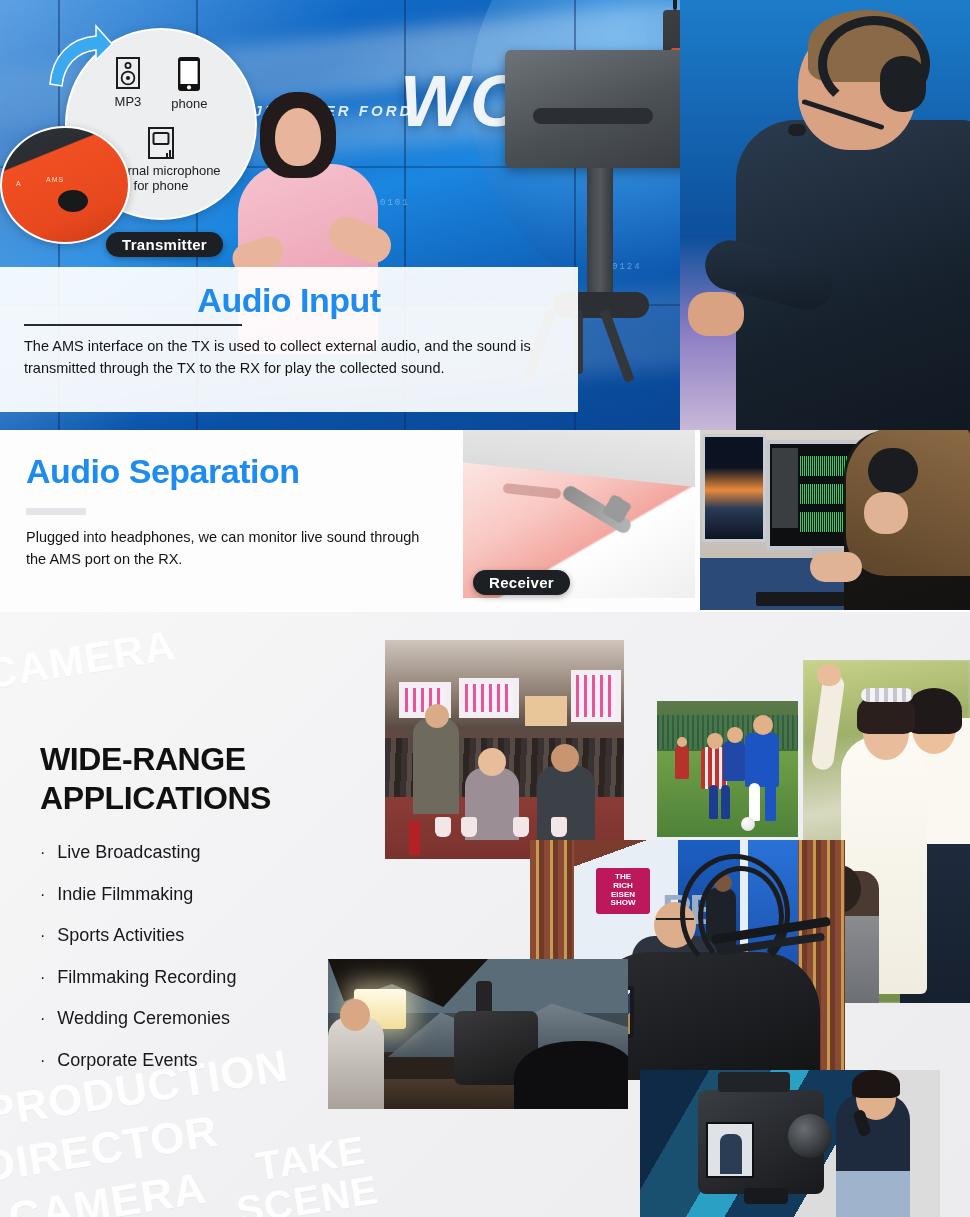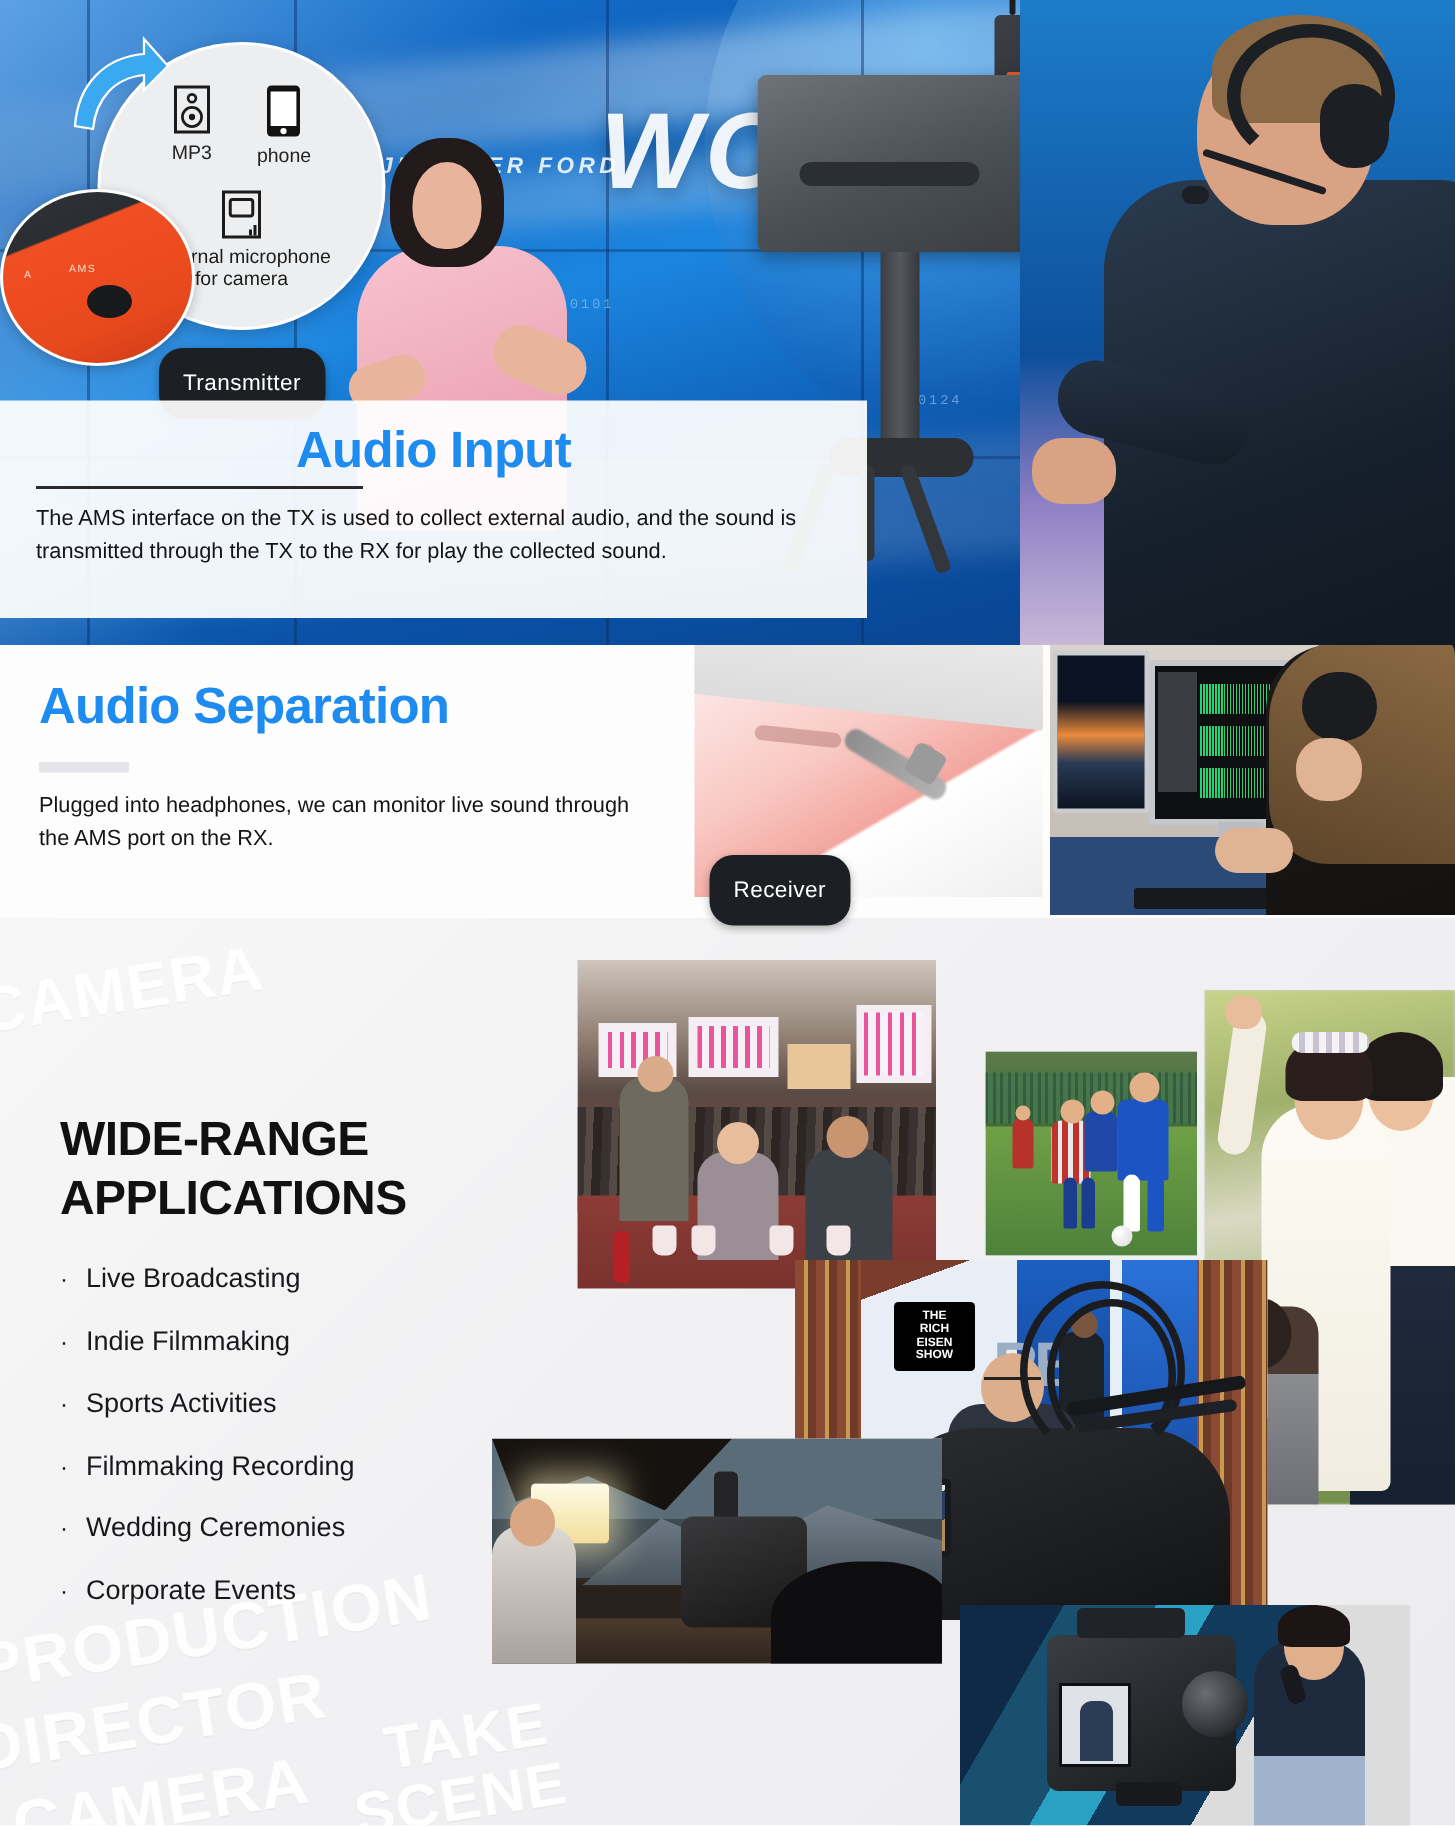--- a/index.html
+++ b/index.html
@@ -138,21 +138,21 @@
     overflow:hidden; border:2px solid #fff; box-shadow:0 2px 8px rgba(0,0,0,.22); z-index:7;
     background:linear-gradient(158deg,#2f3237 0%, #2a2d31 26%, #f04f23 27%, #e8481d 72%, #c93c16 100%);
   }
   .tx-port { position:absolute; left:56px; top:62px; width:30px; height:22px; border-radius:50%; background:#17191b; }
   .tx-txt { position:absolute; left:14px; top:52px; font-size:7px; color:#ffd9c9; letter-spacing:1px; }
   .tx-txt2 { position:absolute; left:44px; top:48px; font-size:7px; color:#ffd9c9; letter-spacing:1px; }
   .tx-arrow { position:absolute; left:42px; top:22px; z-index:8; }
 
   .badge {
     position:absolute; background:#1c1f23; color:#fff; border-radius:16px;
-    padding:15px 16px; font-size:15px; font-weight:normal; letter-spacing:.3px; z-index:9;
+    padding:4px 16px; font-size:15px; font-weight:bold; letter-spacing:.3px; z-index:9;
     box-shadow:0 2px 6px rgba(0,0,0,.3);
   }
   .badge.transmitter { left:106px; top:232px; }
 
   
   .audio-input-card {
     position:absolute; left:0; top:267px; width:578px; height:145px;
     background:rgba(255,255,255,.93); z-index:10; padding:14px 24px 0 24px;
   }
   .h-blue {
@@ -278,21 +278,21 @@
     background:linear-gradient(180deg,#4b3a32 0 34%, #8a8c90 34%, #6c6f74 100%); border-radius:34px 18px 0 0; }
   .wed-guest-h { position:absolute; left:14px; bottom:90px; width:44px; height:48px; border-radius:50%; background:#2b211d; }
 
   .ph-studio { left:530px; top:840px; width:315px; height:240px; }
   .st-bg { position:absolute; inset:0; background:linear-gradient(160deg,#7a3d2d 0 12%, #e8eef6 12% 62%, #1b58b4 62% 82%, #8a4836 82% 100%); }
   .st-curtain { position:absolute; left:0; top:0; width:44px; height:100%;
     background:repeating-linear-gradient(90deg,#8a4a33 0 6px,#c89a4f 6px 9px,#6f3a28 9px 14px); }
   .st-curtain.r { left:auto; right:0; width:52px; }
   .st-blue { position:absolute; left:148px; top:0; width:62px; height:160px; background:linear-gradient(180deg,#1c5fc2,#123d86); }
   .st-blue2 { position:absolute; left:218px; top:0; width:50px; height:170px; background:linear-gradient(180deg,#2a72d8,#1748a0); }
-  .st-logo { position:absolute; left:66px; top:28px; width:54px; height:46px; background:#000000; border-radius:3px;
+  .st-logo { position:absolute; left:66px; top:28px; width:54px; height:46px; background:#be185d; border-radius:3px;
     color:#fff; font-size:8px; font-weight:bold; line-height:1.1; padding:5px; text-align:center; }
   .st-re { position:absolute; left:132px; top:46px; font-size:42px; font-weight:bold; color:#9aaec8; letter-spacing:-3px; }
   .st-walker { position:absolute; left:176px; top:48px; width:30px; height:84px; background:#1d2128; border-radius:10px 10px 0 0; }
   .st-walker-h { position:absolute; left:184px; top:34px; width:18px; height:18px; border-radius:50%; background:#7a5640; }
   .st-host { position:absolute; left:102px; top:96px; width:86px; height:110px; background:#2d3440; border-radius:22px 22px 0 0; }
   .st-host-h { position:absolute; left:124px; top:62px; width:42px; height:46px; border-radius:50%; background:#dcae8c; }
   .st-host-gl { position:absolute; left:126px; top:78px; width:38px; height:8px; border-top:2px solid #222; }
   .st-monitor { position:absolute; left:4px; top:146px; width:100px; height:52px; border:4px solid #17191c; border-radius:3px;
     background:linear-gradient(150deg,#caa86a 0 22%, #e8e3d8 22% 58%, #2a3d63 58% 78%, #b08c57 78% 100%); }
   .st-rig { position:absolute; left:60px; bottom:0; width:230px; height:128px;
@@ -419,21 +419,21 @@
     </div>
     <div class="ico-cam-wrap">
       <svg width="28" height="34" viewBox="0 0 28 34">
         <rect x="2" y="2" width="24" height="30" fill="none" stroke="#1b1b1b" stroke-width="2"></rect>
         <rect x="6.5" y="7" width="15" height="11" rx="1.6" fill="none" stroke="#1b1b1b" stroke-width="2"></rect>
         <rect x="19" y="27" width="2" height="4" fill="#1b1b1b"></rect>
         <rect x="22" y="24" width="2" height="7" fill="#1b1b1b"></rect>
       </svg>
       <div class="ico-cam-label">
         <span>External microphone</span><br>
-        <span>for camera</span>
+        <span>for phone</span>
       </div>
     </div>
   </div>
 
   <div class="tx-lens">
     <div class="tx-port"></div>
     <div class="tx-txt">A</div>
     <div class="tx-txt2">AMS</div>
   </div>
   <svg class="tx-arrow" width="72" height="70" viewBox="0 0 72 70">

